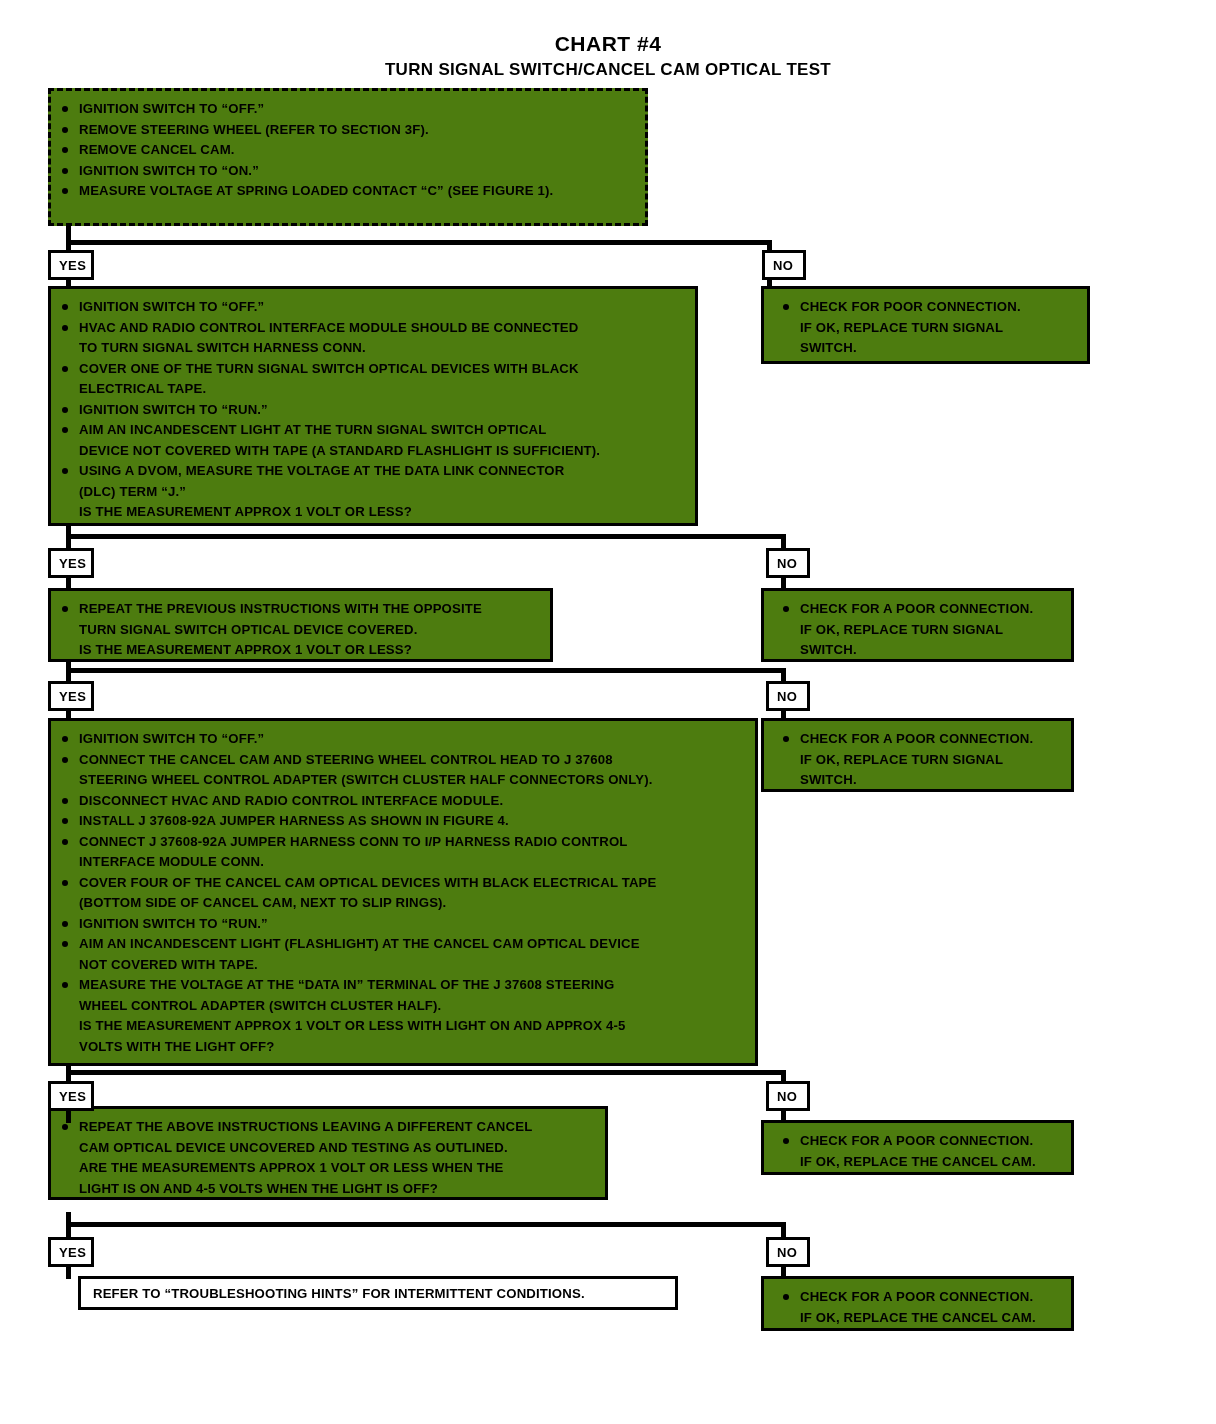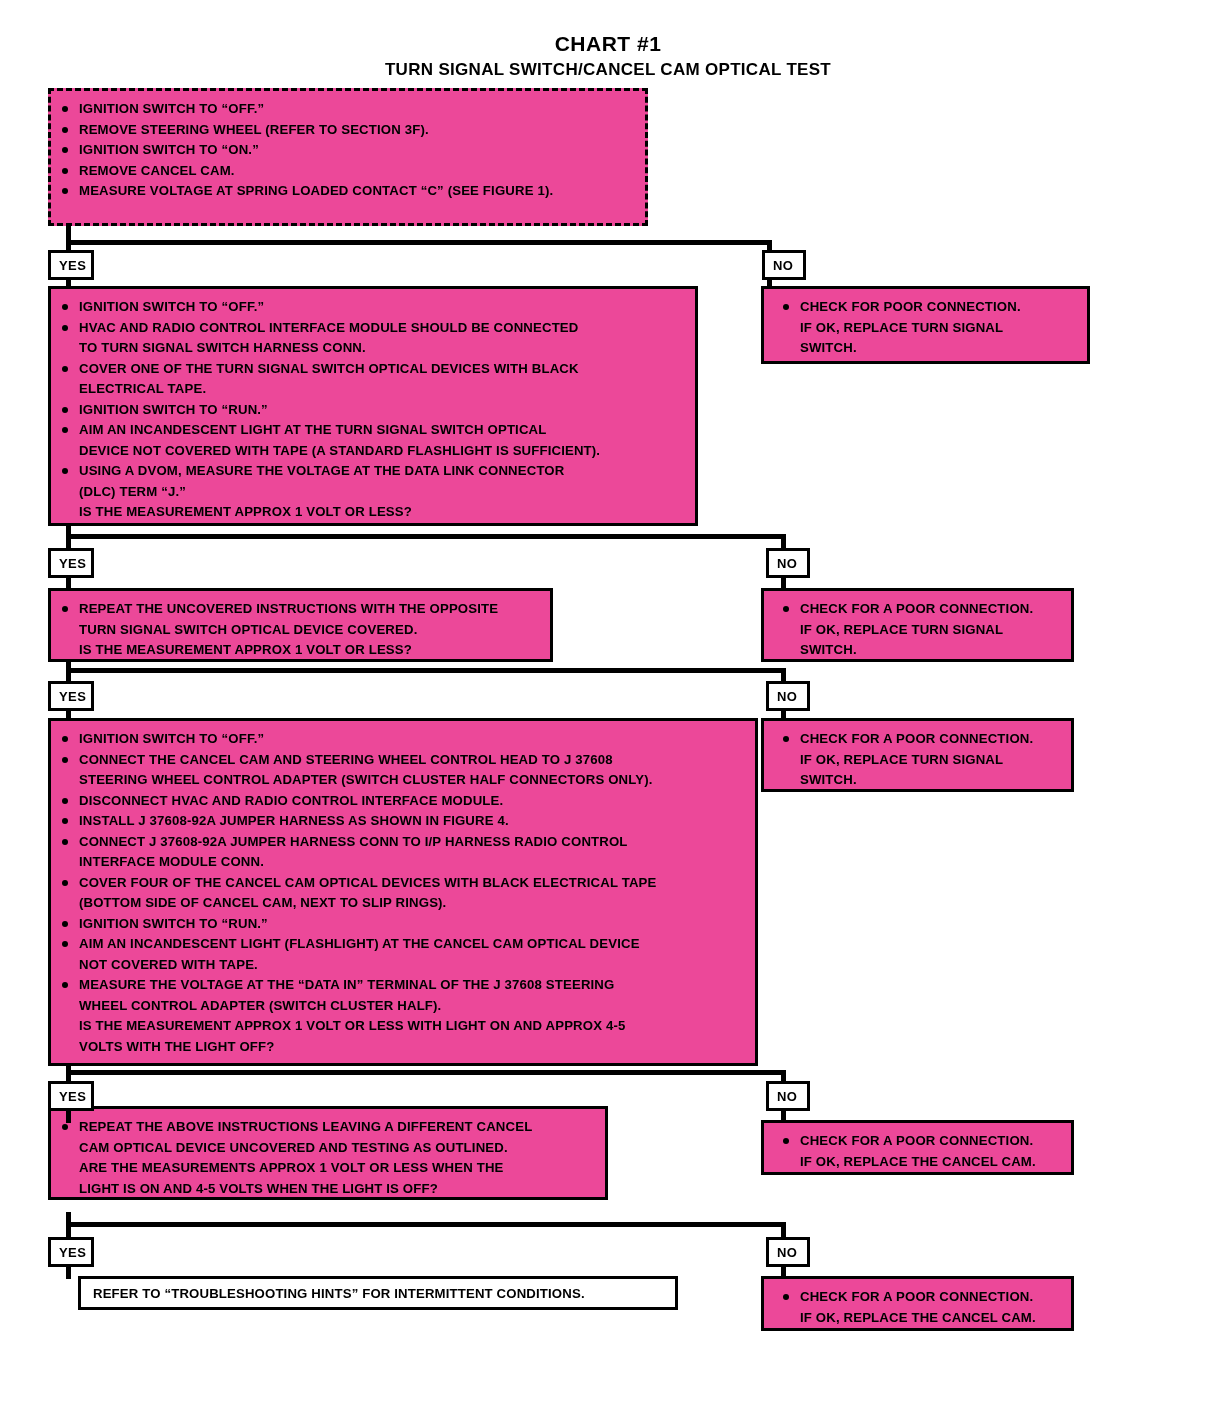--- a/index.html
+++ b/index.html
@@ -37,21 +37,21 @@
     text-align: center;
     font-size: 17px;
     font-weight: bold;
     letter-spacing: 0.3px;
   }
 
   
   .box {
     position: absolute;
     box-sizing: border-box;
-    background: #ec4899;
+    background: #4d7c0f;
     border: 3px solid #000000;
   }
   .box.dashed {
     border: 3px dashed #000000;
   }
   .box ul {
     list-style: none;
     margin: 0;
     padding: 0;
   }
@@ -116,30 +116,30 @@
     position: absolute;
     background: #000000;
     z-index: 1;
   }
 </style>
 </head>
 <body>
 
 <div class="page">
 
-  <div class="title-main">CHART #1</div>
+  <div class="title-main">CHART #4</div>
   <div class="title-sub">TURN SIGNAL SWITCH/CANCEL CAM OPTICAL TEST</div>
 
   <div class="box dashed" style="left:48px; top:88px; width:600px; height:138px;">
     <div class="box-inner">
       <ul>
         <li class="bulleted">IGNITION SWITCH TO “OFF.”</li>
         <li class="bulleted">REMOVE STEERING WHEEL (REFER TO SECTION 3F).</li>
+        <li class="bulleted">REMOVE CANCEL CAM.</li>
         <li class="bulleted">IGNITION SWITCH TO “ON.”</li>
-        <li class="bulleted">REMOVE CANCEL CAM.</li>
         <li class="bulleted">MEASURE VOLTAGE AT SPRING LOADED CONTACT “C” (SEE FIGURE 1).</li>
       </ul>
     </div>
   </div>
 
   <div class="ln" style="left:66px; top:226px; width:5px; height:18px;"></div>
   <div class="ln" style="left:66px; top:240px; width:706px; height:5px;"></div>
   <div class="ln" style="left:767px; top:240px; width:5px; height:20px;"></div>
   <div class="ln" style="left:66px; top:240px; width:5px; height:20px;"></div>
 
@@ -181,21 +181,21 @@
   <div class="ln" style="left:781px; top:534px; width:5px; height:20px;"></div>
   <div class="ln" style="left:66px; top:534px; width:5px; height:20px;"></div>
 
   <div class="ynbox" style="left:48px; top:548px; width:46px; height:30px;">YES</div>
   <div class="ynbox" style="left:766px; top:548px; width:44px; height:30px;">NO</div>
 
   <div class="ln" style="left:66px; top:576px; width:5px; height:14px;"></div>
   <div class="box" style="left:48px; top:588px; width:505px; height:74px;">
     <div class="box-inner">
       <ul>
-        <li class="bulleted">REPEAT THE UNCOVERED INSTRUCTIONS WITH THE OPPOSITE</li>
+        <li class="bulleted">REPEAT THE PREVIOUS INSTRUCTIONS WITH THE OPPOSITE</li>
         <li class="cont">TURN SIGNAL SWITCH OPTICAL DEVICE COVERED.</li>
         <li class="cont">IS THE MEASUREMENT APPROX 1 VOLT OR LESS?</li>
       </ul>
     </div>
   </div>
 
   <div class="ln" style="left:781px; top:576px; width:5px; height:14px;"></div>
   <div class="box" style="left:761px; top:588px; width:313px; height:74px;">
     <div class="box-inner" style="padding-left:8px;">
       <ul>

